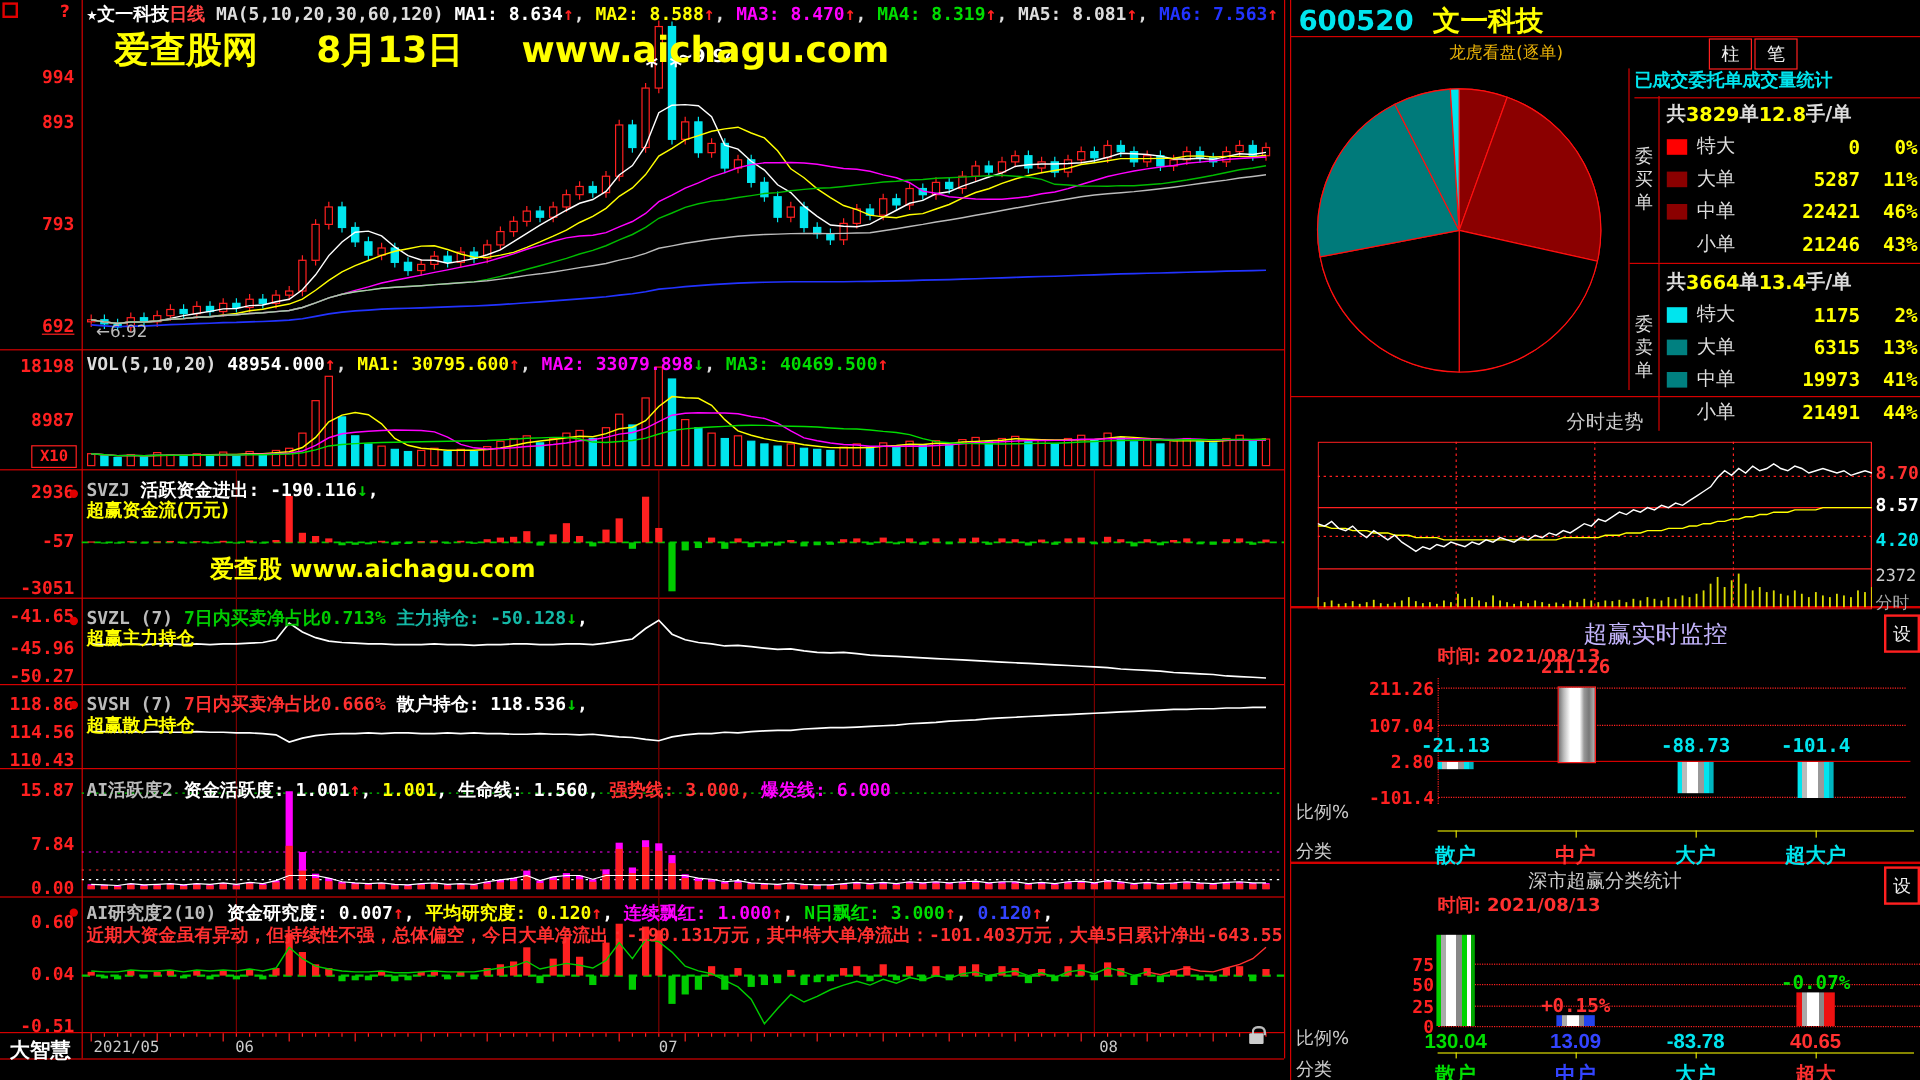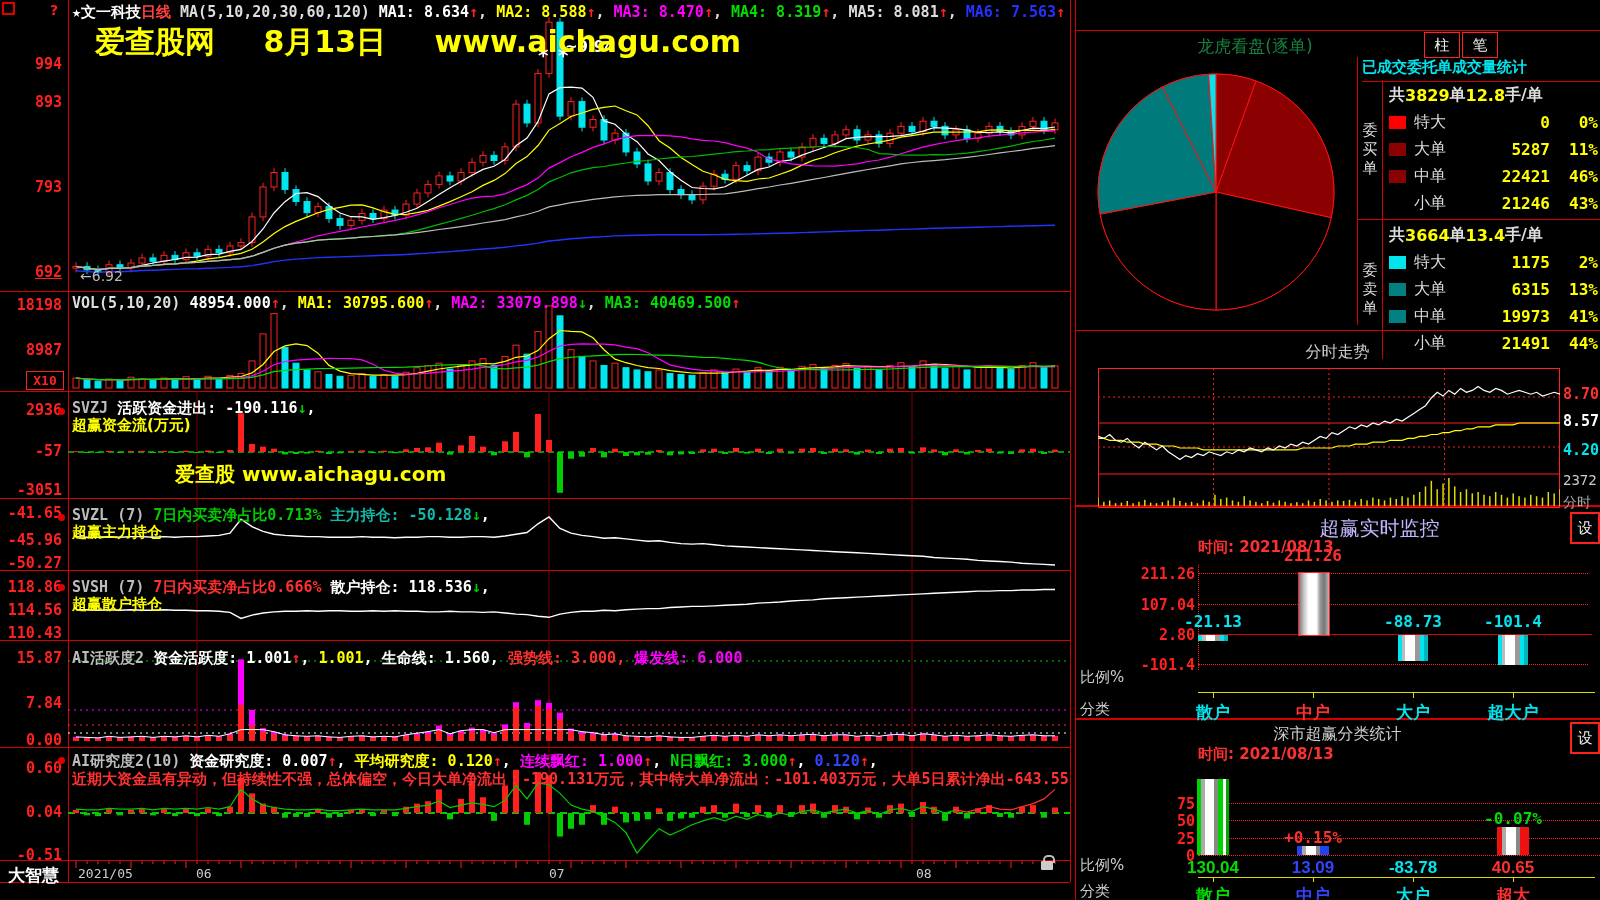--- a/index.html
+++ b/index.html
@@ -858,22 +858,26 @@
   <div id="hdr-aa" class="hdr" style="left:72px;top:649px"><span style="color: rgb(187, 187, 187);">AI活跃度2 </span><span style="color: rgb(255, 255, 255);">资金活跃度: 1.001</span><span style="color: rgb(255, 32, 32);">↑</span><span style="color: rgb(255, 255, 255);">, </span><span style="color: rgb(255, 255, 0);">1.001</span><span style="color: rgb(255, 255, 255);">, </span><span style="color: rgb(255, 255, 255);">生命线: 1.560, </span><span style="color: rgb(255, 48, 48);">强势线: 3.000, </span><span style="color: rgb(255, 0, 255);">爆发线: 6.000</span></div>
   <div id="hdr-ar" class="hdr" style="left:72px;top:752px"><span style="color: rgb(187, 187, 187);">AI研究度2(10) </span><span style="color: rgb(255, 255, 255);">资金研究度: 0.007</span><span style="color: rgb(255, 32, 32);">↑</span><span style="color: rgb(255, 255, 255);">, </span><span style="color: rgb(255, 255, 0);">平均研究度: 0.120</span><span style="color: rgb(255, 32, 32);">↑</span><span style="color: rgb(255, 255, 255);">, </span><span style="color: rgb(255, 0, 255);">连续飘红: 1.000</span><span style="color: rgb(255, 32, 32);">↑</span><span style="color: rgb(255, 255, 255);">, </span><span style="color: rgb(0, 221, 0);">N日飘红: 3.000</span><span style="color: rgb(255, 32, 32);">↑</span><span style="color: rgb(255, 255, 255);">, </span><span style="color: rgb(51, 68, 255);">0.120</span><span style="color: rgb(255, 32, 32);">↑</span><span style="color: rgb(255, 255, 255);">,</span></div>
   <div class="abs" style="left:72px;top:770px;width:996px;font-size:15px;font-weight:bold;color:#ff3030;white-space:nowrap;overflow:hidden;font-family:'DejaVu Sans Mono','DejaVu Sans',monospace">近期大资金虽有异动，但持续性不强，总体偏空，今日大单净流出：-190.131万元，其中特大单净流出：-101.403万元，大单5日累计净出-643.555万元，3</div>
 
   <div id="tl-labels"></div>
   <div class="abs" style="left:8px;top:864px;font-size:17px;font-weight:bold;color:#fff">大智慧</div>
 
   <div class="abs" style="left:1043px;top:855px;width:8px;height:6px;border:2px solid #bbb;border-bottom:none;border-radius:5px 5px 0 0"></div>
   <div class="abs" style="left:1041px;top:861px;width:12px;height:9px;background:#ccc;border-radius:1px"></div>
 
-
-  <div class="abs ctr" style="left:1075px;top:35px;width:360px;color:#15803d;font-size:17px">龙虎看盘(逐单)</div>
+  <div class="abs" style="left:1082px;top:2px;font-size:23px;font-weight:bold">
+    <span style="color:#00e5ee">600520</span>
+    <span style="color:#ffff00;margin-left:8px">文一科技</span>
+  </div>
+
+  <div class="abs ctr" style="left:1075px;top:35px;width:360px;color:#eab308;font-size:14px">龙虎看盘(逐单)</div>
   <div class="btn" style="left:1424px;top:32px;width:34px;height:24px;line-height:24px">柱</div>
   <div class="btn" style="left:1462px;top:32px;width:34px;height:24px;line-height:24px">笔</div>
   <svg id="svg-pie" class="abs" style="left:1086px;top:62px" width="260" height="260">
       <circle cx="130" cy="130" r="118" fill="none" stroke="#ff1010"></circle>
       <path d="M130,130 L130.0,12.0 A118,118 0 0,1 170.0,19.0 Z" fill="#8b0000" stroke="#ff1010" stroke-width="1"></path>
       <path d="M130,130 L170.0,19.0 A118,118 0 0,1 245.2,155.7 Z" fill="#8b0000" stroke="#ff1010" stroke-width="1"></path>
       <path d="M130,130 L245.2,155.7 A118,118 0 0,1 130.0,248.0 Z" fill="#000000" stroke="#ff1010" stroke-width="1"></path>
       <path d="M130,130 L130.0,248.0 A118,118 0 0,1 14.1,152.1 Z" fill="#000000" stroke="#ff1010" stroke-width="1"></path>
       <path d="M130,130 L14.1,152.1 A118,118 0 0,1 76.4,24.9 Z" fill="#007a7a" stroke="#ff1010" stroke-width="1"></path>
       <path d="M130,130 L76.4,24.9 A118,118 0 0,1 122.6,12.2 Z" fill="#007a7a" stroke="#ff1010" stroke-width="1"></path>

